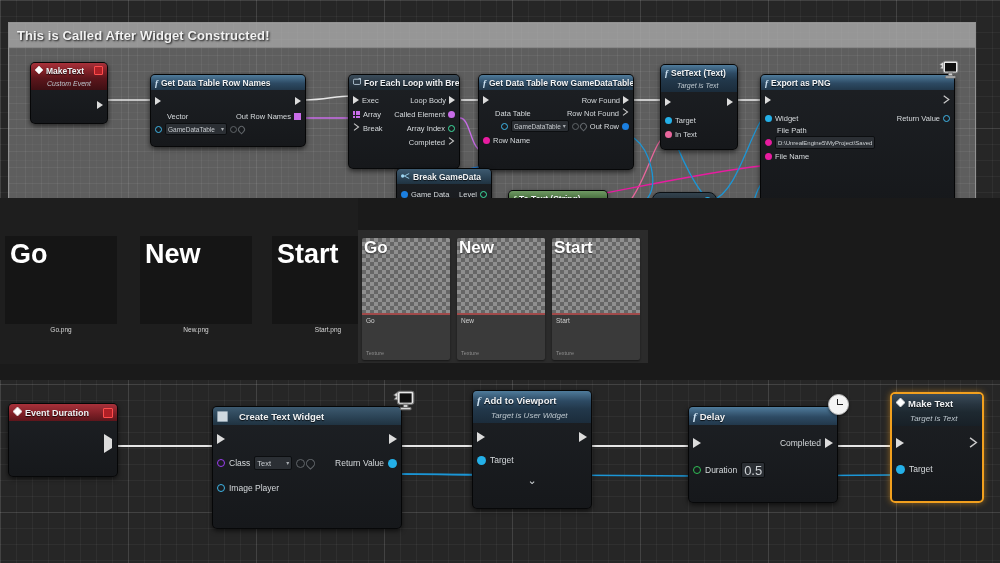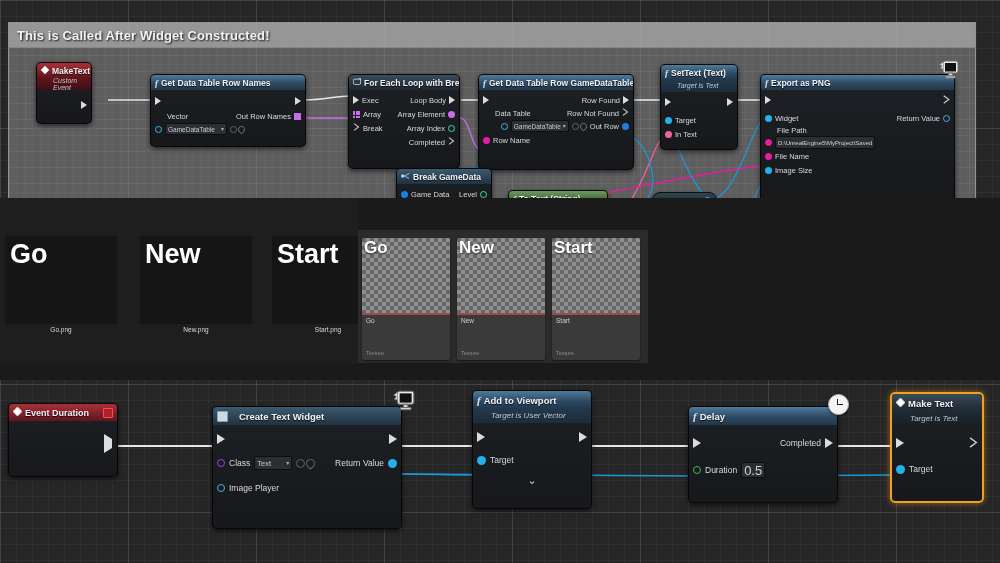--- a/index.html
+++ b/index.html
@@ -210,21 +210,21 @@
 
     <path d="M712,200 C735,195 748,140 762,119" stroke="#1b96d6" stroke-width="1.3" fill="none"></path>
 
     <path d="M634,138 C650,150 660,185 646,200" stroke="#1b96d6" stroke-width="1.3" fill="none"></path>
 
     <path d="M724,268 C745,268 748,200 762,183" stroke="#1b96d6" stroke-width="1.3" fill="none"></path>
 
     <path d="M738,100 C750,100 752,100 764,100" stroke="#e6e6e6" stroke-width="1.6" fill="none"></path>
   </svg>
 
-  <div class="node" style="left:36px;top:62px;width:56px;">
+  <div class="node" style="left:30px;top:62px;width:78px;">
     <div class="nhead event">
       <span style="flex:none;">
         <svg width="8" height="8" viewBox="0 0 10 10">
             <path d="M5 0 L10 5 L5 10 L0 5 Z" fill="#fff" stroke="#d8d8d8"></path>
           </svg>
       </span>
       <span class="ntitle">MakeText</span>
       <span style="margin-left:auto;width:7px;height:7px;border:1.4px solid #ff4d4d;background:#b02026;border-radius:1px;"></span>
     </div>
     <div class="nhead2 event">
@@ -308,21 +308,21 @@
               <i></i>
               <i></i>
               <i></i>
               <i></i>
               <i></i>
               <i></i>
             </span>
           <span class="plabel">Array</span>
           </span>
         <span class="pright">
-            <span class="plabel">Array Element</span>
+            <span class="plabel">Called Element</span>
           <span class="dot c-mix"></span>
           </span>
       </div>
       <div class="prow split">
         <span class="pleft">
           <span><svg width="7" height="8" viewBox="0 0 7 9">
                 <path d="M0.7 0.7 L5.8 4.5 L0.7 8.3" fill="none" stroke="#c9c9c9" stroke-width="1.2"></path>
               </svg></span>
           <span class="plabel">Break</span>
           </span>
@@ -510,24 +510,20 @@
         <span class="plabel" style="padding-left:12px;">File Path</span>
       </div>
       <div class="prow" style="height:13px;gap:3px;">
         <span class="ring c-str" style="border-color:#e81ca0;"></span>
         <span class="txtfield">D:\UnrealEngine5\MyProject\Saved</span>
       </div>
       <div class="prow">
         <span class="dot c-str"></span>
         <span class="plabel" style="margin-left:3px;">File Name</span>
       </div>
-      <div class="prow">
-        <span class="dot c-obj"></span>
-        <span class="plabel" style="margin-left:3px;">Image Size</span>
-      </div>
     </div>
   </div>
 
   <div class="wicon" style="left:938px;top:60px;">
     <svg width="22" height="20" viewBox="0 0 22 20">
       <rect x="5" y="1" width="15" height="12" rx="2" fill="#e9e9e9" stroke="#6f6f6f"></rect>
       <rect x="7" y="3" width="11" height="8.5" fill="#111"></rect>
       <rect x="10.5" y="13" width="4" height="3" fill="#cfcfcf" stroke="#6f6f6f"></rect>
       <rect x="7.5" y="16" width="10" height="2" rx="1" fill="#d8d8d8" stroke="#6f6f6f"></rect>
       <path d="M5 2 L1.5 4.5 L4 6 L2 8.5 L5 9" fill="#dcdcdc" stroke="#6f6f6f" stroke-width=".7"></path>
@@ -652,21 +648,21 @@
       <path d="M5 2 L1.5 4.5 L4 6 L2 8.5 L5 9" fill="#dcdcdc" stroke="#6f6f6f" stroke-width=".7"></path>
     </svg>
   </div>
 
   <div class="node" style="left:472px;top:390px;width:120px;">
     <div class="nhead fn" style="height:18px;">
       <span style="font-style:italic;font-weight:bold;color:#cfe3f2;font-size:11px;font-family:'Liberation Serif',serif;">f</span>
       <span class="ntitle" style="font-size:9.5px;">Add to Viewport</span>
     </div>
     <div class="nhead2 fn" style="height:13px;font-size:8px;padding-left:18px;">
-      <span>Target is User Vector</span>
+      <span>Target is User Widget</span>
     </div>
     <div class="nbody" style="height:78px;">
       <div class="prow split" style="height:22px;">
         <span class="exec" style="border-left-width:8px;border-top-width:5px;border-bottom-width:5px;"></span>
         <span class="exec" style="border-left-width:8px;border-top-width:5px;border-bottom-width:5px;"></span>
       </div>
       <div class="prow" style="height:24px;gap:4px;">
         <span class="dot c-obj" style="width:9px;height:9px;"></span>
         <span class="plabel" style="font-size:8.5px;">Target</span>
       </div>

